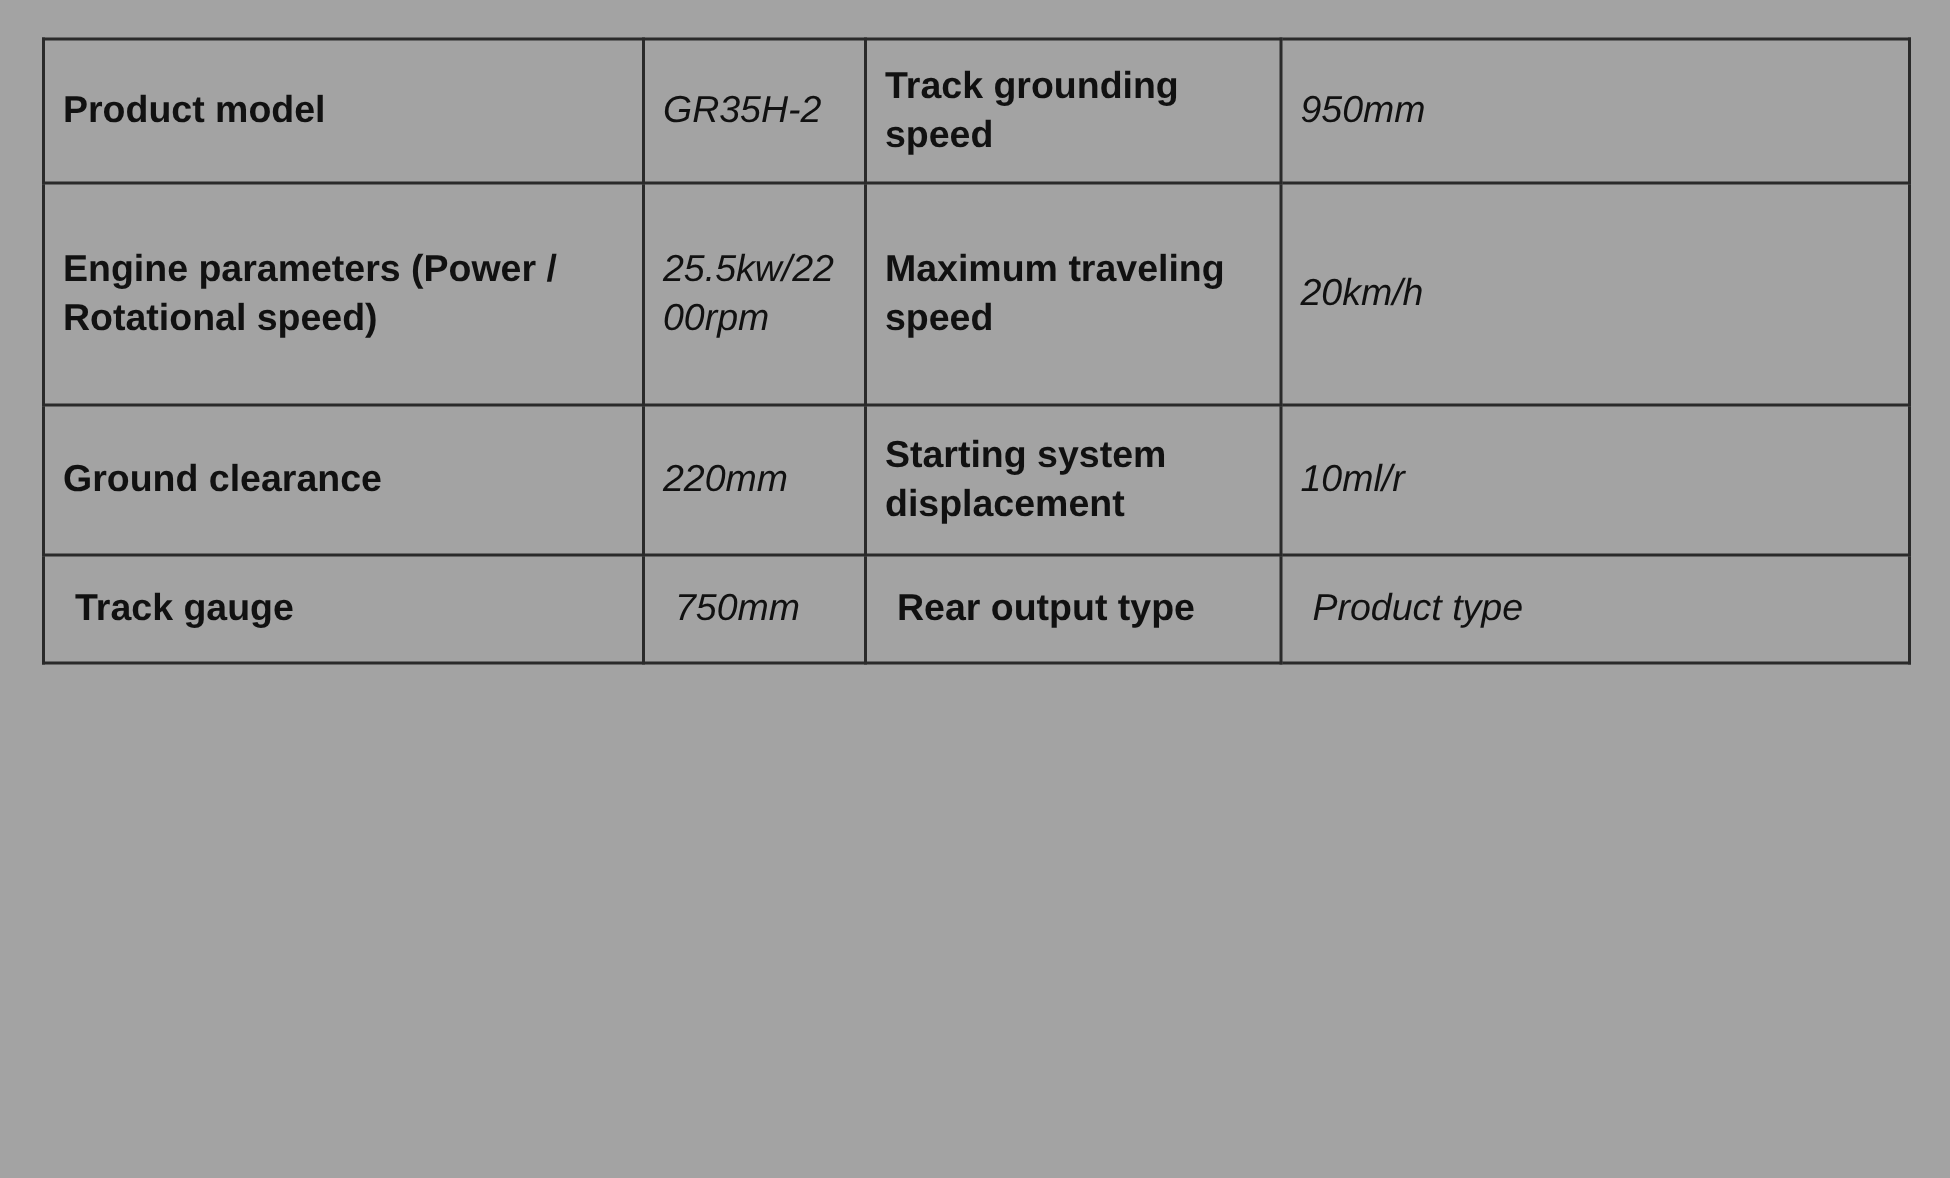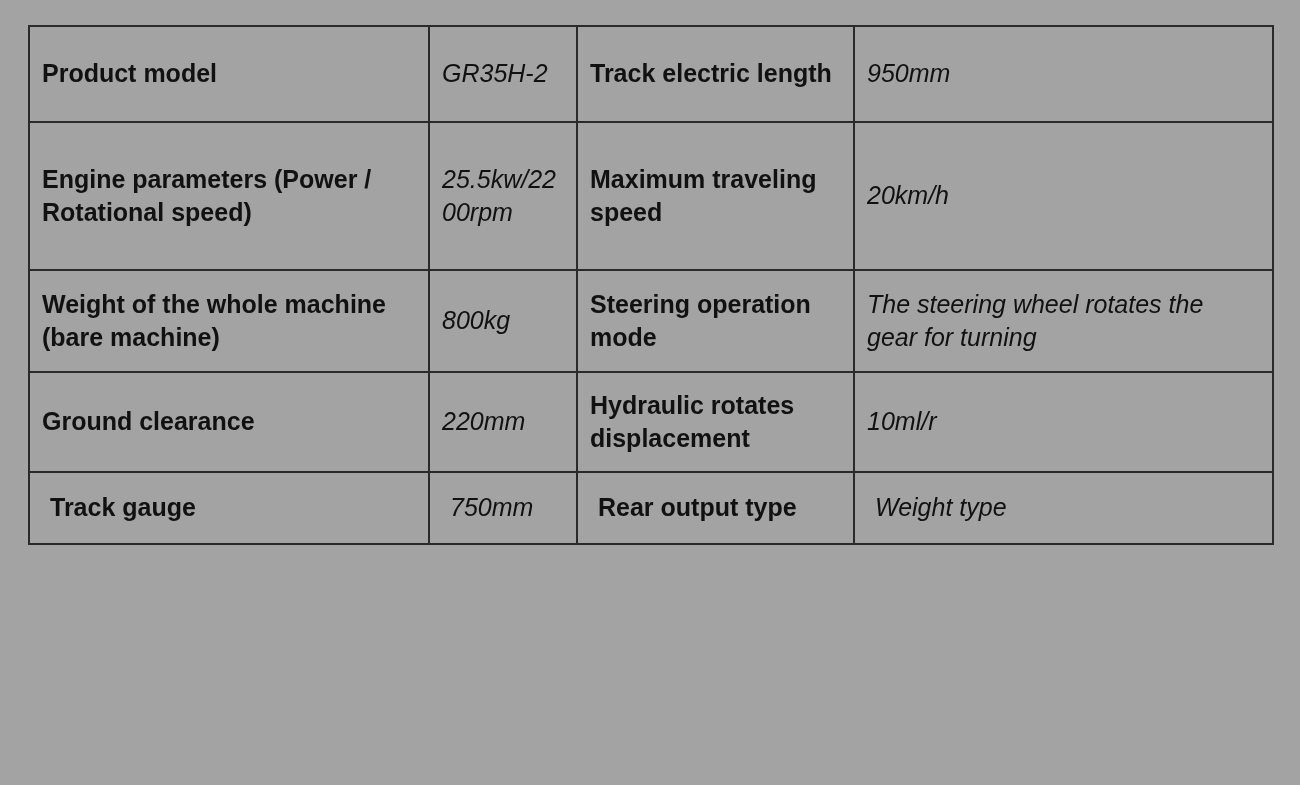--- a/index.html
+++ b/index.html
@@ -70,43 +70,37 @@
       <colgroup>
         <col class="c1">
         <col class="c2">
         <col class="c3">
         <col class="c4">
       </colgroup>
       <tbody>
         <tr class="r0">
           <td class="label">Product model</td>
           <td class="value">GR35H-2</td>
-          <td class="label">Track electric length</td>
+          <td class="label">Track grounding speed</td>
           <td class="value">950mm</td>
         </tr>
         <tr class="r2">
           <td class="label">Engine parameters (Power / Rotational speed)</td>
           <td class="value">25.5kw/2200rpm</td>
           <td class="label">Maximum traveling speed</td>
           <td class="value">20km/h</td>
         </tr>
-        <tr class="r4">
-          <td class="label">Weight of the whole machine (bare machine)</td>
-          <td class="value">800kg</td>
-          <td class="label">Steering operation mode</td>
-          <td class="value">The steering wheel rotates the gear for turning</td>
-        </tr>
         <tr class="r5">
           <td class="label">Ground clearance</td>
           <td class="value">220mm</td>
-          <td class="label">Hydraulic rotates displacement</td>
+          <td class="label">Starting system displacement</td>
           <td class="value">10ml/r</td>
         </tr>
         <tr class="r6">
           <td class="label">Track gauge</td>
           <td class="value">750mm</td>
           <td class="label">Rear output type</td>
-          <td class="value">Weight type</td>
+          <td class="value">Product type</td>
         </tr>
       </tbody>
     </table>
   </div>
 </div>
 
 </body></html>

